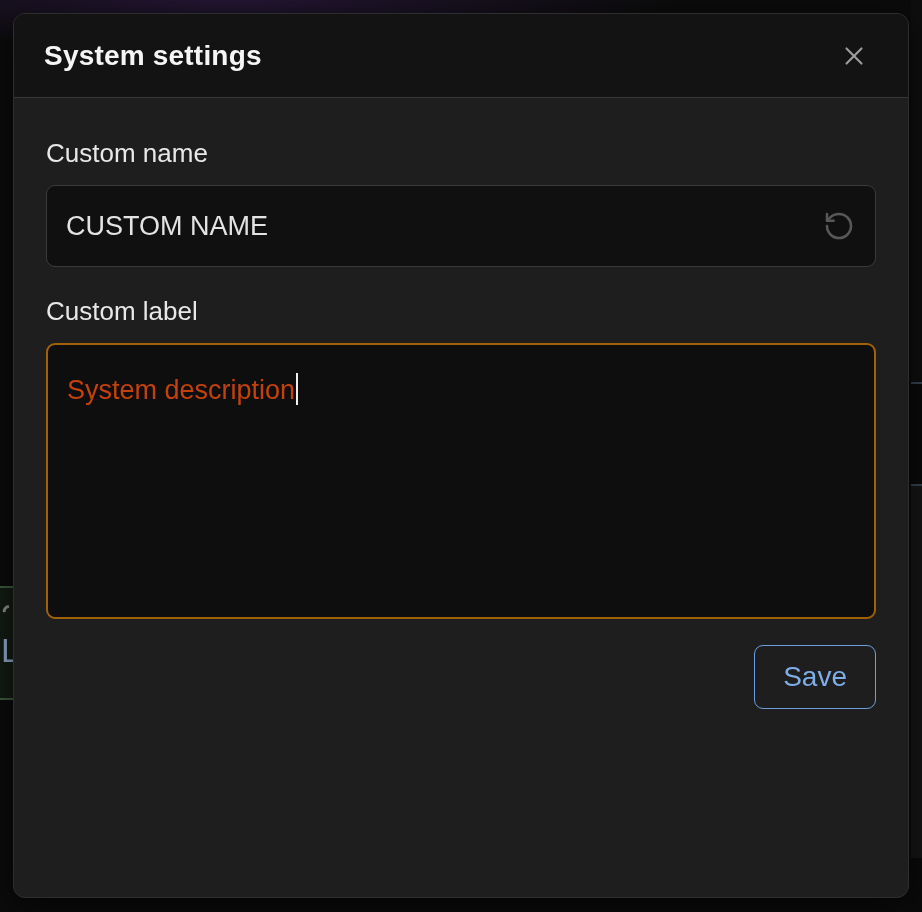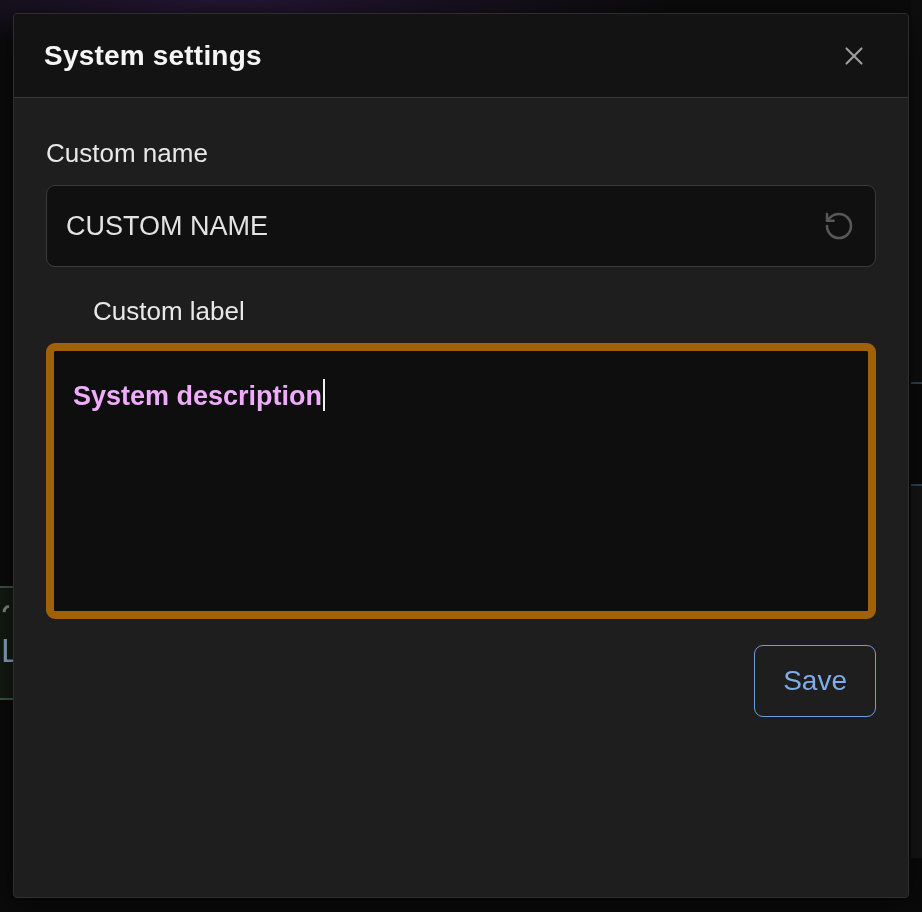--- a/index.html
+++ b/index.html
@@ -41,21 +41,21 @@
   .left-card .glyph-l {
     position: absolute; left: 1px; top: 42px;
     color: #8ea7c6; font-size: 34px; font-weight: 500; line-height: 40px;
   }
 
   
   .modal {
     position: absolute; left: 13px; top: 13px; width: 896px; height: 885px;
     background: #1e1e1e;
     border: 1px solid #2e2e2e;
-    border-radius: 4px;
+    border-radius: 12px;
     overflow: hidden;
     box-shadow: 0 8px 30px rgba(0,0,0,0.6);
   }
   .modal-header {
     height: 84px;
     background: #131313;
     border-bottom: 1px solid #373737;
     display: flex; align-items: center; justify-content: space-between;
     padding: 0 30px;
   }
@@ -64,21 +64,21 @@
     background: none; border: none; cursor: pointer;
     width: 36px; height: 36px; display: flex; align-items: center; justify-content: center;
     color: #9c9c9c; margin-right: 6px;
   }
 
   .modal-body { padding: 38px 32px 34px 32px; }
   .field-label {
     display: block; font-size: 26px; line-height: 34px; color: #e8e8e8; font-weight: 400;
   }
   .lbl-gap { margin-bottom: 15px; }
-  .lbl-top { margin-top: 27px; margin-left: 47px; }
+  .lbl-top { margin-top: 27px; }
   .lbl-desc-gap { margin-bottom: 7px; }
 
   .field-wrap { position: relative; }
   .text-input {
     width: 100%; height: 82px;
     background: #101010;
     border: 1px solid #3b3b3b;
     border-radius: 9px;
     color: #e3e3e3;
     font-family: "Liberation Sans", "DejaVu Sans", sans-serif;
@@ -90,36 +90,35 @@
     position: absolute; right: 16px; top: 50%; transform: translateY(-50%);
     background: none; border: none; cursor: pointer;
     width: 42px; height: 42px; display: flex; align-items: center; justify-content: center;
   }
   .icon-reset { color: #585858; }
   .icon-trash { color: #9e5454; }
 
   .textarea {
     width: 100%; height: 276px;
     background: #0e0e0e;
-    border: 8px solid #a16207;
+    border: 2px solid #a16207;
     border-radius: 9px;
     padding: 27px 19px;
-    font-size: 27px; line-height: 36px; color: #f0abfc;
+    font-size: 27px; line-height: 36px; color: #c2410c;
     cursor: text;
     overflow: hidden;
-    font-weight: bold;
   }
   .caret {
     display: inline-block; width: 2px; height: 32px;
     background: #f0f0f0; vertical-align: -6px; margin-left: 1px;
   }
 
   .modal-footer { display: flex; justify-content: flex-end; margin-top: 26px; }
   .save-btn {
-    min-width: 119px; height: 72px;
+    min-width: 119px; height: 64px;
     background: transparent;
     border: 1.5px solid #6d9fdd;
     border-radius: 9px;
     color: #7eade8;
     font-family: "Liberation Sans", "DejaVu Sans", sans-serif;
     font-size: 28px;
     padding: 0 28px;
     cursor: pointer;
   }
 </style>

